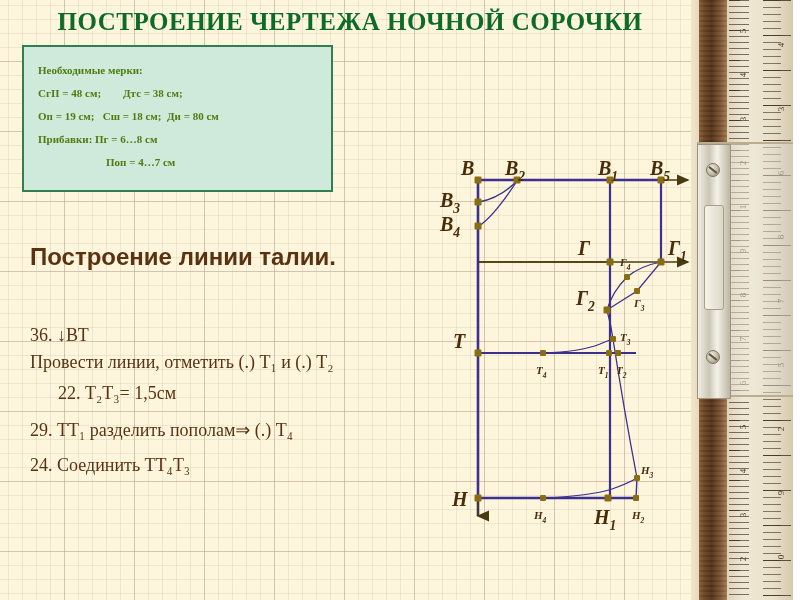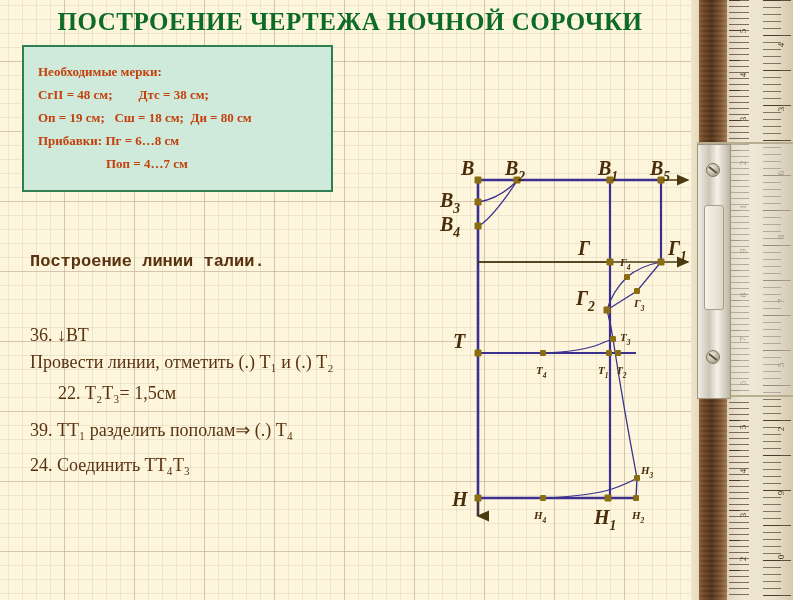--- a/index.html
+++ b/index.html
@@ -51,38 +51,38 @@
     height: 147px;
     background: #cfe9da;
     border: 2px solid #2f7f52;
     box-sizing: border-box;
   }
   #measure-box .mline {
     position: absolute;
     left: 14px;
     font-family: "Liberation Serif", serif;
     font-weight: bold;
-    font-size: 13px;
-    color: #c2410c;
+    font-size: 11px;
+    color: #4d7c0f;
     white-space: pre;
   }
   #measure-box .m0 { top: 17px; }
   #measure-box .m1 { top: 40px; }
   #measure-box .m2 { top: 63px; }
   #measure-box .m3 { top: 86px; }
   #measure-box .m4 { top: 109px; left: 82px; }
 
   
   #subhead {
     position: absolute;
     left: 30px;
-    top: 252px;
-    font-family: Liberation Mono, monospace;
+    top: 243px;
+    font-family: Liberation Sans, sans-serif;
     font-weight: bold;
-    font-size: 17px;
+    font-size: 24px;
     color: #5a3210;
     white-space: nowrap;
   }
   .step {
     position: absolute;
     left: 30px;
     font-family: "Liberation Serif", serif;
     font-size: 18px;
     color: #5a3210;
     white-space: nowrap;
@@ -260,21 +260,21 @@
     <span>↓ВТ</span>
   </div>
   <div class="step" id="step21b">
     <span>Провести линии, отметить (.) Т₁ и (.) Т₂</span>
   </div>
   <div class="step" id="step22">
     <span>22.</span>
     <span>Т₂Т₃= 1,5см</span>
   </div>
   <div class="step" id="step23">
-    <span>39.</span>
+    <span>29.</span>
     <span>ТТ₁ разделить пополам⇒ (.) Т₄</span>
   </div>
   <div class="step" id="step24">
     <span>24.</span>
     <span>Соединить  ТТ₄Т₃</span>
   </div>
 
   <svg id="drawing" viewBox="0 0 700 600">
     <defs>
       <marker id="arrowhead" markerWidth="8" markerHeight="7" refX="7" refY="3.5" orient="auto">

